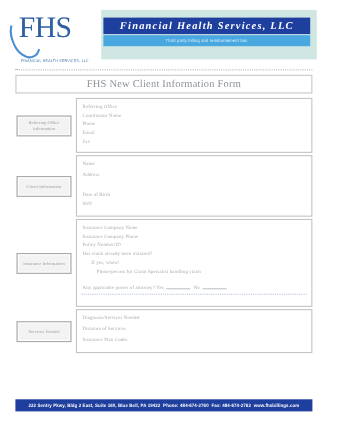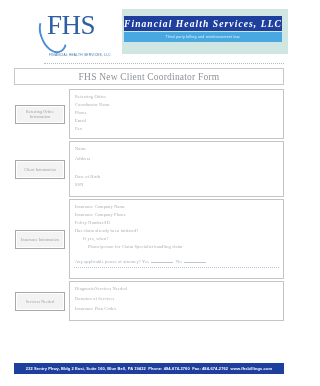--- a/index.html
+++ b/index.html
@@ -21,21 +21,20 @@
     background: #fff;
   }
 
   
   .header {
     position: relative;
     height: 66px;
     padding: 6px 10px 0 10px;
     display: flex;
     align-items: flex-start;
-    margin-left: 30px;
   }
 
   .logo-box {
     width: 82px;
     flex: 0 0 82px;
     padding-top: 4px;
     position: relative;
     z-index: 3;
     background: #fff;
   }
@@ -289,21 +288,21 @@
       </div>
       <div class="banner-sub-strip">
         <span class="banner-sub">Third party billing and reimbursement law.</span>
       </div>
     </div>
 
     <div class="header-rule"></div>
   </div>
 
   <div class="title-bar">
-    <span class="title-bar-text">FHS New Client Coordinator Form</span>
+    <span class="title-bar-text">FHS New Client Information Form</span>
   </div>
 
   <div class="form-body">
 
     <div class="section sec-referring">
       <div class="sec-label-col">
         <div class="sec-label-box">
           <span class="sec-label-text">Referring Office Information</span>
         </div>
       </div>

